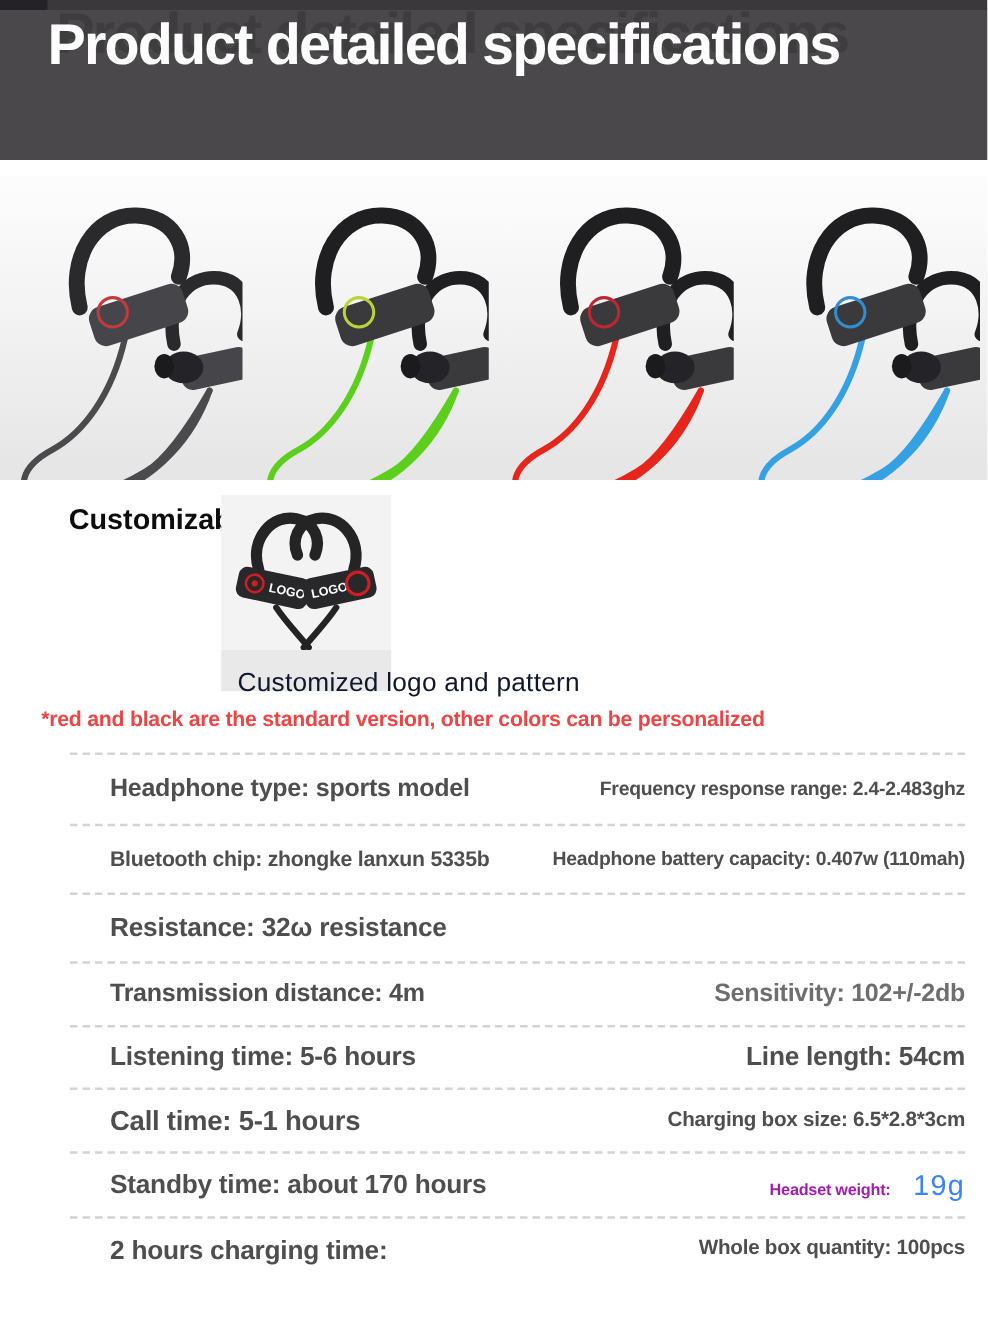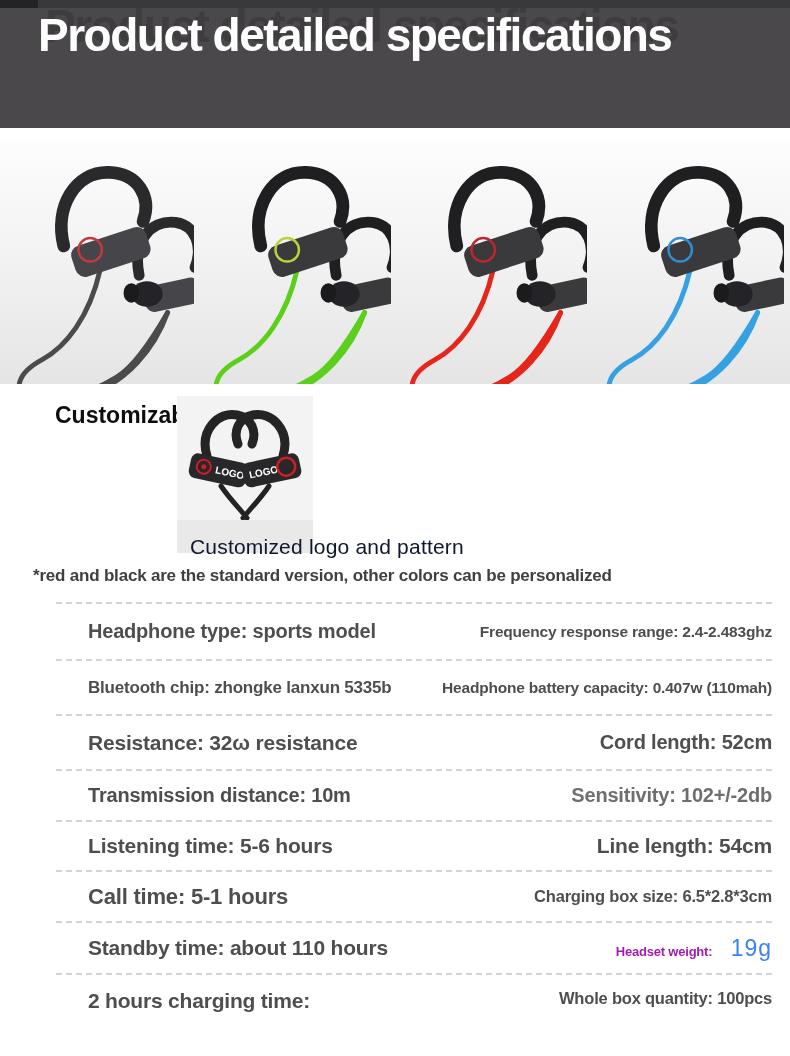--- a/index.html
+++ b/index.html
@@ -35,21 +35,21 @@
   .logo-box svg{width:136px;height:124px;display:block;}
   .caption-strip{
     position:absolute;left:177px;top:136px;width:136px;height:33px;background:#e9e9e9;
   }
   .caption{
     position:absolute;left:190px;top:139px;font-size:21px;font-weight:400;
     color:#0f172a;white-space:nowrap;letter-spacing:0.2px;margin-top:12px;
   }
   
   .note{
-    padding:6px 0 0 33px;font-size:17px;font-weight:700;color:#404040;letter-spacing:-0.2px;
+    padding:6px 0 0 33px;font-size:17px;font-weight:700;color:#ef4444;letter-spacing:-0.2px;
   }
   
   .spec-table{margin-top:16px;padding-left:40px;}
   .spec-row{
     display:flex;align-items:center;border-top:2px dashed #d4d4d4;
     margin:0 18px 0 16px;box-sizing:border-box;
   }
   .cell-left{flex:0 0 52%;padding-left:32px;box-sizing:border-box;color:#4e4e4e;font-weight:700;letter-spacing:-0.2px;}
   .cell-right{flex:1;text-align:right;color:#4e4e4e;font-weight:700;letter-spacing:-0.2px;}
   .h57{height:57px;} .h55{height:55px;} .h51{height:51px;} .h50{height:50px;} .h52{height:52px;} .h70{height:70px;align-items:flex-start;padding-top:14px;}
@@ -174,40 +174,39 @@
     <div class="cell-right fs15">Frequency response range: 2.4-2.483ghz</div>
   </div>
 
   <div class="spec-row h55">
     <div class="cell-left fs17">Bluetooth chip: zhongke lanxun 5335b</div>
     <div class="cell-right fs15">Headphone battery capacity: 0.407w (110mah)</div>
   </div>
 
   <div class="spec-row h55">
     <div class="cell-left fs21">Resistance: 32ω resistance</div>
-    <div class="cell-right fs20">Cord length: 52cm</div>
   </div>
 
   <div class="spec-row h51">
-    <div class="cell-left fs20">Transmission distance: 10m</div>
+    <div class="cell-left fs20">Transmission distance: 4m</div>
     <div class="cell-right fs20 muted">Sensitivity: 102+/-2db</div>
   </div>
 
   <div class="spec-row h50">
     <div class="cell-left fs21">Listening time: 5-6 hours</div>
     <div class="cell-right fs21">Line length: 54cm</div>
   </div>
 
   <div class="spec-row h51">
     <div class="cell-left fs22">Call time: 5-1 hours</div>
     <div class="cell-right fs16">Charging box size: 6.5*2.8*3cm</div>
   </div>
 
   <div class="spec-row h52">
-    <div class="cell-left fs21">Standby time: about 110 hours</div>
+    <div class="cell-left fs21">Standby time: about 170 hours</div>
     <div class="cell-right">
       <span class="weight-label">Headset weight:</span>
       <span class="weight-value">19g</span>
     </div>
   </div>
 
   <div class="spec-row h70">
     <div class="cell-left fs21">2 hours charging time:</div>
     <div class="cell-right fs16">Whole box quantity: 100pcs</div>
   </div>

